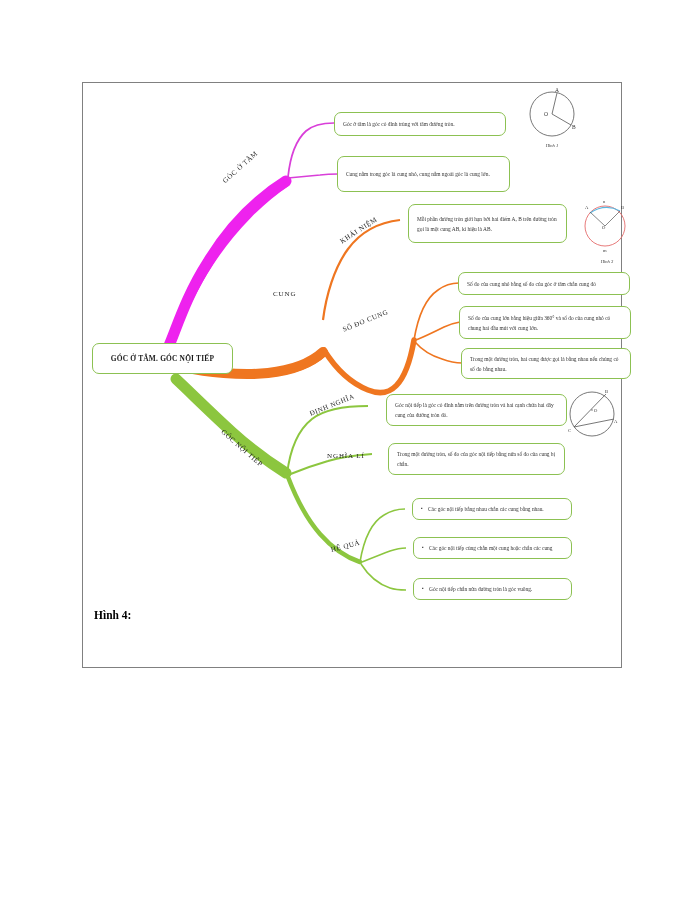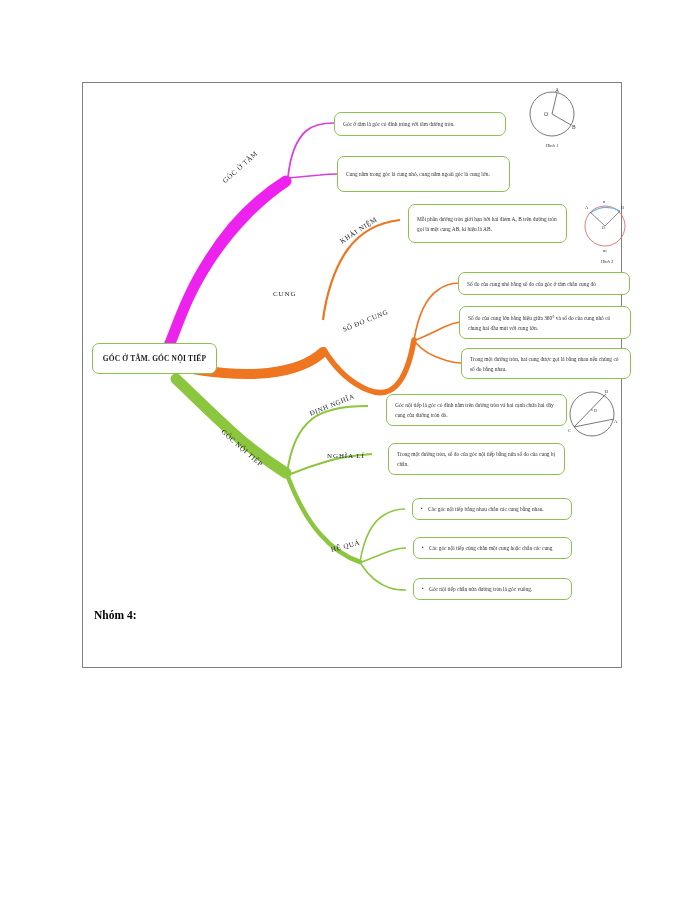--- a/index.html
+++ b/index.html
@@ -44,21 +44,21 @@
     position: absolute;
     box-sizing: border-box;
     border: 1px solid #8cc152;
     border-radius: 7px;
     background: #ffffff;
     color: #222222;
   }
   #central-node {
     left: 92px;
     top: 343px;
-    width: 125px;
+    width: 141px;
     height: 31px;
     display: flex;
     align-items: center;
     justify-content: center;
   }
   #central-node .label {
     font-size: 7.4px;
     font-weight: bold;
     letter-spacing: .2px;
     color: #1a1a1a;
@@ -269,15 +269,15 @@
       <line x1="14" y1="41" x2="46" y2="8" stroke="#555" stroke-width="0.8"></line>
       <line x1="14" y1="41" x2="54" y2="33" stroke="#555" stroke-width="0.8"></line>
       <text x="45" y="7" font-size="4.6" fill="#333" font-family="Liberation Serif, serif">B</text>
       <text x="54" y="37" font-size="4.6" fill="#333" font-family="Liberation Serif, serif">A</text>
       <text x="8" y="46" font-size="4.6" fill="#333" font-family="Liberation Serif, serif">C</text>
       <text x="34" y="26" font-size="4.6" fill="#333" font-family="Liberation Serif, serif">O</text>
       <circle cx="32" cy="24" r="0.7" fill="#555"></circle>
     </svg>
   </div>
 
-  <div id="footer-note">Nhóm 4:</div>
+  <div id="footer-note">Hình 4:</div>
 
 </div>
 
 </body></html>

